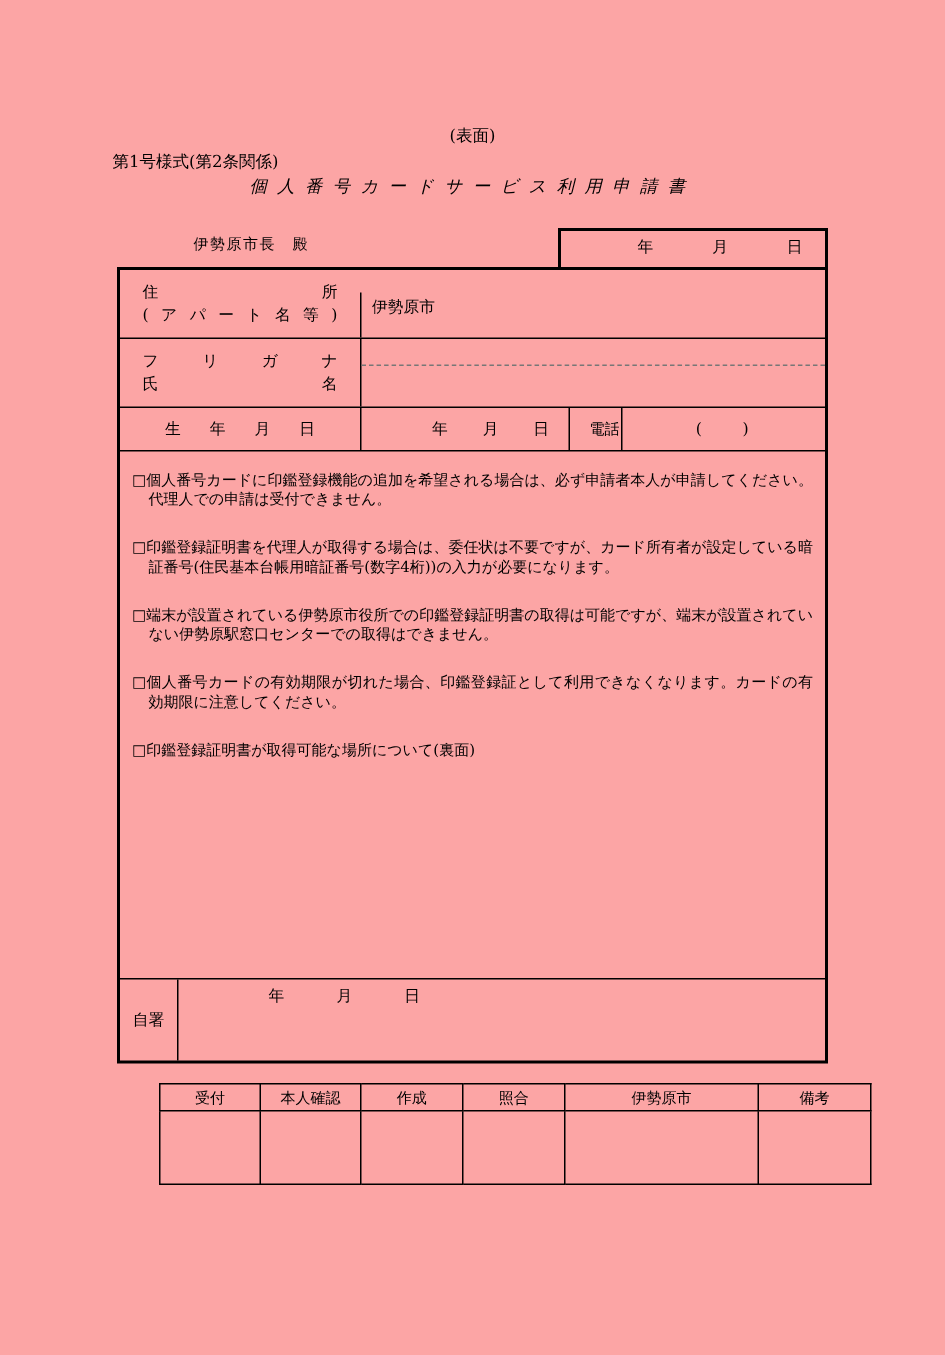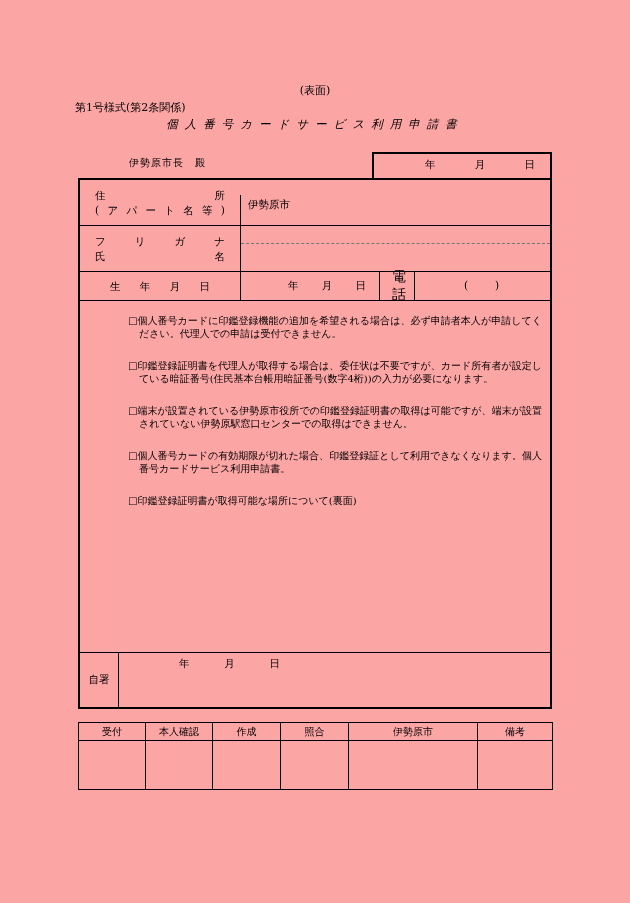--- a/index.html
+++ b/index.html
@@ -30,46 +30,46 @@
 
   .lbl{width:160px;display:flex;flex-direction:column;justify-content:center;
        font-size:10.5px;line-height:15px;flex:none;}
   .js-spread{display:flex;justify-content:space-between;}
   .sp-130{width:130px;margin:0 auto;}
   .sp-100{width:100px;margin:0 auto;}
 
   .r1{height:45px;}
   .r2{height:46px;}
   .r3{height:29px;}
-  .r4{height:352px;padding-left:40px;}
+  .r4{height:352px;}
   .r5{height:55px;}
 
   .val{flex:1;}
   .addr-val{font-size:10.5px;padding:3px 16px 0 7px;margin-top:15px;}
 
   .name-cell{position:relative;}
   .name-divider{position:absolute;left:0;right:0;top:37%;border-top:1px dashed #777;}
 
   .bd-cell{width:139px;flex:none;}
   .bd-cell .date-spread{width:78px;margin:7px 0 0 47px;font-size:10.5px;}
-  .tel-lbl{width:35px;flex:none;display:flex;align-items:center;justify-content:center;font-size:14px;padding-left:12px;}
+  .tel-lbl{width:35px;flex:none;display:flex;align-items:center;justify-content:center;font-size:10px;padding-left:12px;}
   .tel-val{flex:1;display:flex;align-items:center;justify-content:center;font-size:10.5px;letter-spacing:2px;}
 
   .notices{flex:1;padding:13px 8px 0 8px;}
   .notices p{margin:0 0 19px 0;font-size:10px;line-height:13px;
     padding-left:11px;text-indent:-11px;text-align:justify;}
 
   .consent{width:162px;flex:none;display:flex;align-items:center;
     padding:0 5px 0 7px;font-size:10px;line-height:13px;}
   .jisho{width:38px;flex:none;display:flex;align-items:center;justify-content:center;font-size:10.5px;}
   .sign-area{flex:1;}
   .sign-area .date-spread{width:101px;margin:4px 0 0 60px;font-size:10.5px;}
 
   .admin{border-collapse:collapse;margin-top:13px;width:474px;table-layout:fixed;
-    border:1.5px solid #000;}
+    border:1.5px solid #000;margin-left:28px;}
   .admin th,.admin td{border:1px solid #000;font-weight:normal;font-size:10px;
     text-align:center;padding:0;}
   .admin .hrow{height:18px;}
   .admin .drow{height:49px;}
 </style>
 </head>
 <body>
 
 <div class="sheet">
   <div class="content">
@@ -147,21 +147,21 @@
         </div>
         <div class="cell tel-lbl">電話</div>
         <div class="cell tel-val">(　　)</div>
       </div>
 
       <div class="mrow r4">
         <div class="cell notices">
           <p>□個人番号カードに印鑑登録機能の追加を希望される場合は、必ず申請者本人が申請してください。代理人での申請は受付できません。</p>
           <p>□印鑑登録証明書を代理人が取得する場合は、委任状は不要ですが、カード所有者が設定している暗証番号(住民基本台帳用暗証番号(数字4桁))の入力が必要になります。</p>
           <p>□端末が設置されている伊勢原市役所での印鑑登録証明書の取得は可能ですが、端末が設置されていない伊勢原駅窓口センターでの取得はできません。</p>
-          <p>□個人番号カードの有効期限が切れた場合、印鑑登録証として利用できなくなります。個人番号カードサービス利用申請書。</p>
+          <p>□個人番号カードの有効期限が切れた場合、印鑑登録証として利用できなくなります。カードの有効期限に注意してください。</p>
           <p>□印鑑登録証明書が取得可能な場所について(裏面)</p>
         </div>
       </div>
 
       <div class="mrow r5">
         <div class="cell jisho">自署</div>
         <div class="cell sign-area">
           <div class="date-spread">
             <span>年</span>
             <span>月</span>

